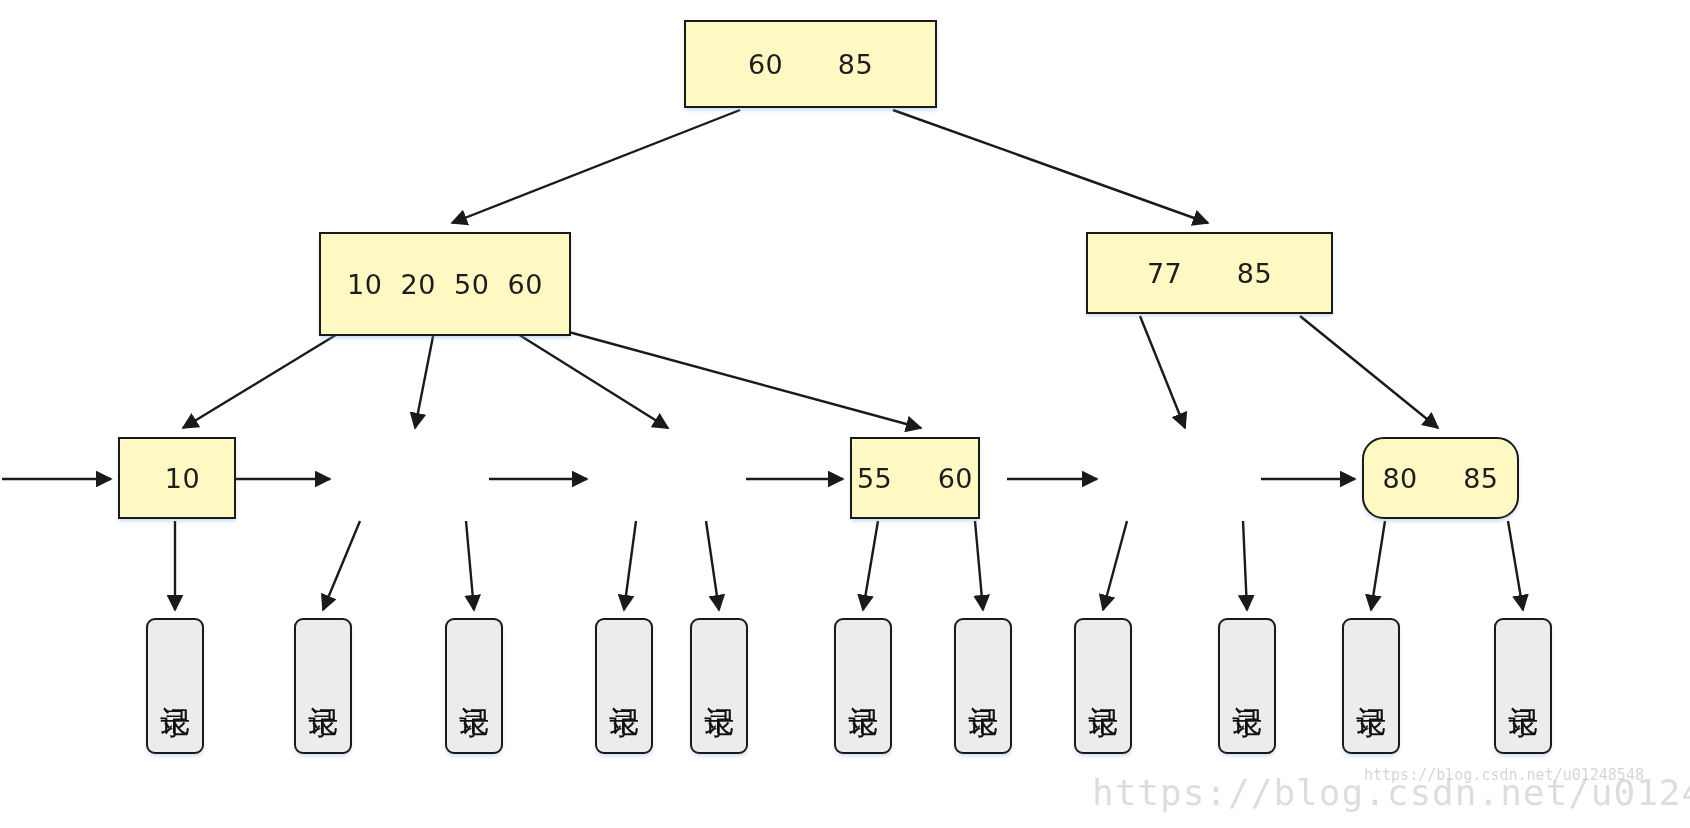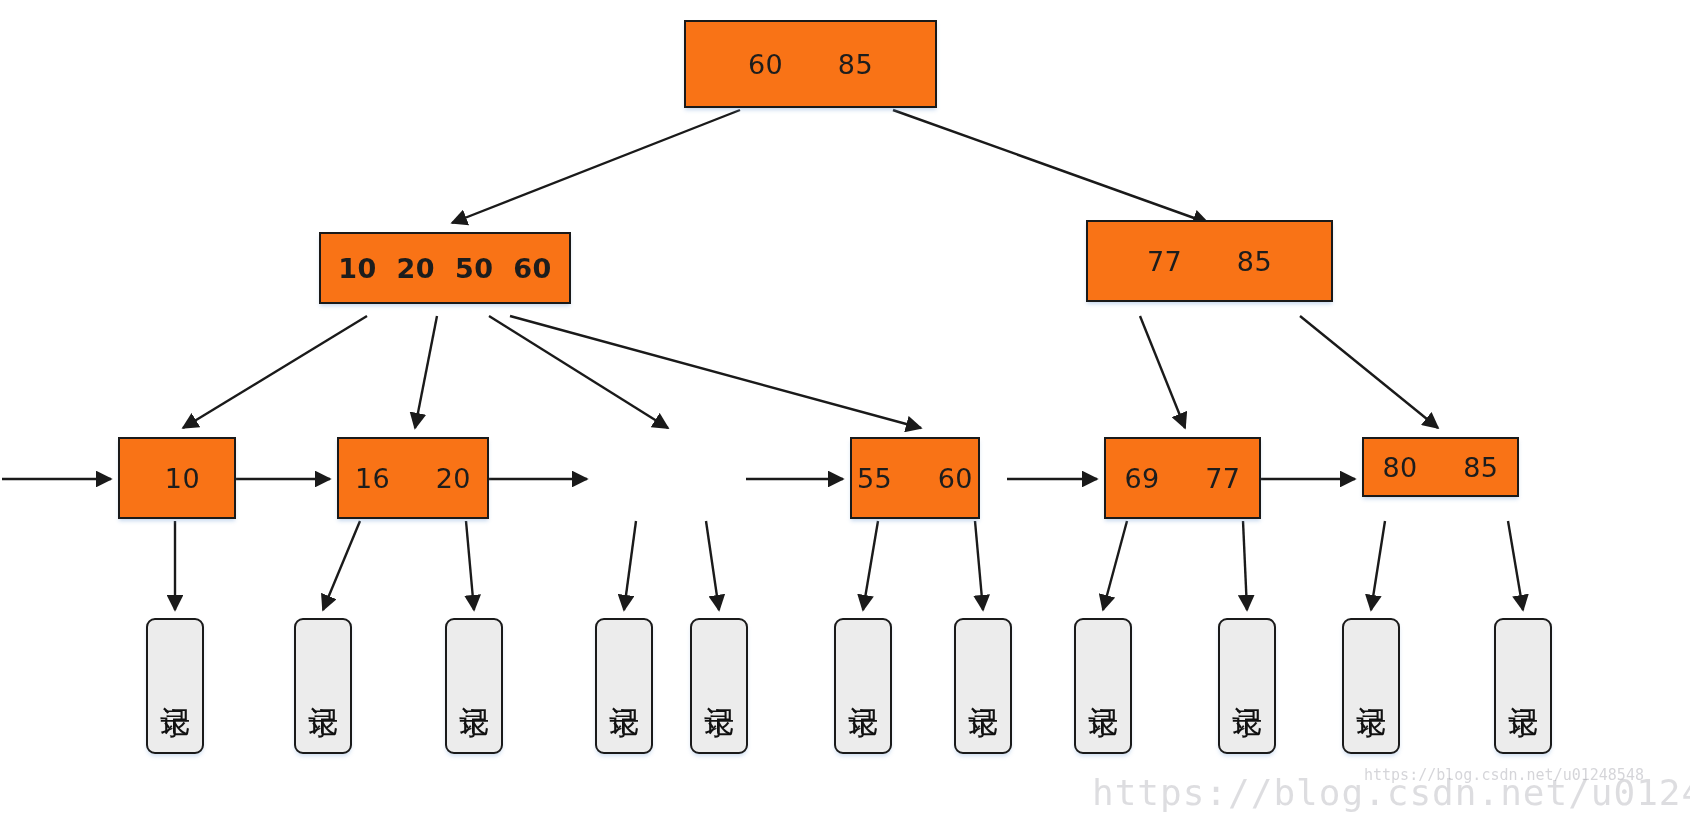--- a/index.html
+++ b/index.html
@@ -19,21 +19,21 @@
     position: absolute;
     left: 0;
     top: 0;
     width: 1690px;
     height: 828px;
     pointer-events: none;
   }
   .node {
     position: absolute;
     box-sizing: border-box;
-    background: #f97316;
+    background: #fef9c3;
     border: 2px solid #1a1a1a;
     box-shadow: 0 3px 4px -1px rgba(130,170,220,0.45);
     display: flex;
     align-items: center;
     justify-content: center;
     z-index: 3;
   }
   .node .keys {
     display: flex;
     align-items: center;
@@ -133,40 +133,34 @@
       <path d="M 1243 521 L 1247 610"></path>
       <path d="M 1385 521 L 1371 610"></path>
       <path d="M 1508 521 L 1523 610"></path>
     </g>
   </svg>
 
   <div class="node root" style="left:684px; top:20px; width:253px; height:88px;">
     <span class="keys">60      85</span>
   </div>
 
-  <div class="node" style="left:319px; top:232px; width:252px; height:72px;font-weight:bold;">
+  <div class="node" style="left:319px; top:232px; width:252px; height:104px;">
     <span class="keys">10  20  50  60</span>
   </div>
-  <div class="node" style="left:1086px; top:220px; width:247px; height:82px;">
+  <div class="node" style="left:1086px; top:232px; width:247px; height:82px;">
     <span class="keys">77      85</span>
   </div>
 
   <div class="node" style="left:118px; top:437px; width:118px; height:82px;padding-left:11px;">
     <span class="keys">10</span>
   </div>
-  <div class="node" style="left:337px; top:437px; width:152px; height:82px;">
-    <span class="keys">16     20</span>
-  </div>
   <div class="node" style="left:850px; top:437px; width:130px; height:82px;">
     <span class="keys">55     60</span>
   </div>
-  <div class="node" style="left:1104px; top:437px; width:157px; height:82px;">
-    <span class="keys">69     77</span>
-  </div>
-  <div class="node" style="left:1362px; top:437px; width:157px; height:60px;">
+  <div class="node" style="left:1362px; top:437px; width:157px; height:82px;border-radius:22px;">
     <span class="keys">80     85</span>
   </div>
 
   <div class="record" style="left:146px; top:618px; width:58px; height:136px;">
     <span class="rec-text">记录</span>
   </div>
   <div class="record" style="left:294px; top:618px; width:58px; height:136px;">
     <span class="rec-text">记录</span>
   </div>
   <div class="record" style="left:445px; top:618px; width:58px; height:136px;">

